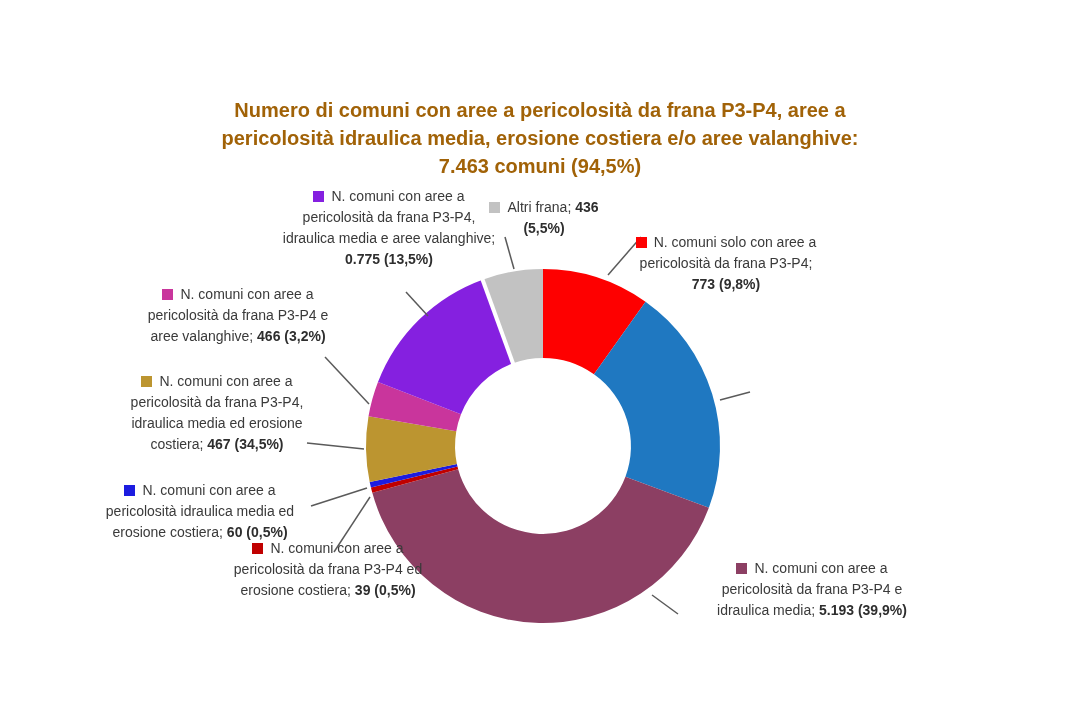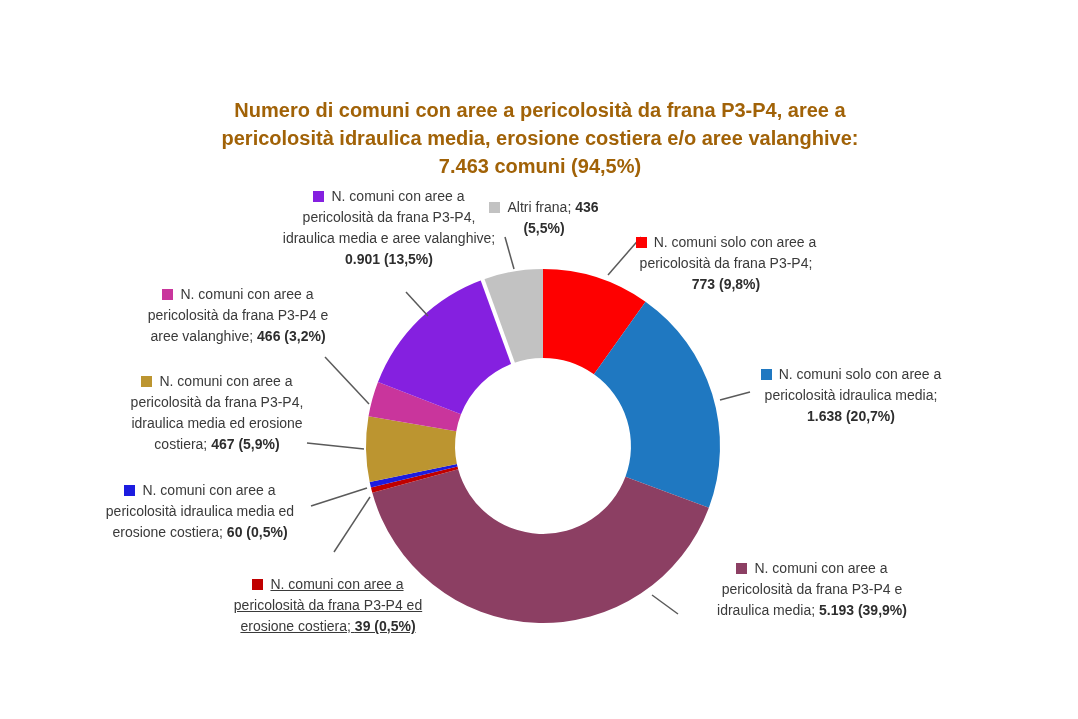--- a/index.html
+++ b/index.html
@@ -26,21 +26,21 @@
   }
   .callout .vl{font-weight:700;color:#2e2e2e;}
   .co-purple    {left:282px;top:186px;width:214px;}
   .co-gray      {left:478px;top:197px;width:132px;}
   .co-red       {left:628px;top:216px;width:196px;margin-top:16px;}
   .co-blueright {left:750px;top:364px;width:202px;}
   .co-maroon    {left:700px;top:558px;width:224px;}
   .co-magenta   {left:138px;top:284px;width:200px;}
   .co-gold      {left:113px;top:371px;width:208px;}
   .co-blueleft  {left:104px;top:480px;width:192px;}
-  .co-darkred   {left:222px;top:574px;width:212px;text-decoration:underline;}
+  .co-darkred   {left:222px;top:538px;width:212px;}
 </style>
 </head>
 <body>
 
 <div class="stage">
 
   <div class="chart-title">Numero di comuni con aree a pericolosità da frana P3-P4, aree a pericolosità idraulica media, erosione costiera e/o aree valanghive: 7.463 comuni (94,5%)</div>
 
   <svg class="plot" viewBox="0 0 1078 719">
     <g id="slices">
@@ -65,45 +65,42 @@
       <line class="leader" x1="307" y1="443" x2="364" y2="449"></line>
       <line class="leader" x1="311" y1="506" x2="367" y2="488"></line>
       <line class="leader" x1="334" y1="552" x2="370" y2="497"></line>
     </g>
   </svg>
 
   <div class="callout co-red">
     <span class="mk" style="background: rgb(254, 0, 0);"></span><span class="nm">N. comuni solo con aree a pericolosità da frana P3-P4;</span> <span class="vl">773 (9,8%)</span>
   </div>
 
-  <div class="callout co-blueright">
-    <span class="mk" style="background: rgb(31, 120, 193);"></span><span class="nm">N. comuni solo con aree a pericolosità idraulica media;</span> <span class="vl">1.638 (20,7%)</span>
-  </div>
 
   <div class="callout co-maroon">
     <span class="mk" style="background: rgb(140, 63, 99);"></span><span class="nm">N. comuni con aree a pericolosità da frana P3-P4 e idraulica media;</span> <span class="vl">5.193 (39,9%)</span>
   </div>
 
   <div class="callout co-darkred">
     <span class="mk" style="background: rgb(192, 0, 0);"></span><span class="nm">N. comuni con aree a pericolosità da frana P3-P4 ed erosione costiera;</span> <span class="vl">39 (0,5%)</span>
   </div>
 
   <div class="callout co-blueleft">
     <span class="mk" style="background: rgb(28, 28, 224);"></span><span class="nm">N. comuni con aree a pericolosità idraulica media ed erosione costiera;</span> <span class="vl">60 (0,5%)</span>
   </div>
 
   <div class="callout co-gold">
-    <span class="mk" style="background: rgb(188, 149, 48);"></span><span class="nm">N. comuni con aree a pericolosità da frana P3-P4, idraulica media ed erosione costiera;</span> <span class="vl">467 (5,9%)</span>
+    <span class="mk" style="background: rgb(188, 149, 48);"></span><span class="nm">N. comuni con aree a pericolosità da frana P3-P4, idraulica media ed erosione costiera;</span> <span class="vl">467 (34,5%)</span>
   </div>
 
   <div class="callout co-magenta">
     <span class="mk" style="background: rgb(201, 53, 156);"></span><span class="nm">N. comuni con aree a pericolosità da frana P3-P4 e aree valanghive;</span> <span class="vl">466 (3,2%)</span>
   </div>
 
   <div class="callout co-purple">
-    <span class="mk" style="background: rgb(133, 32, 224);"></span><span class="nm">N. comuni con aree a pericolosità da frana P3-P4, idraulica media e aree valanghive;</span> <span class="vl">0.901 (13,5%)</span>
+    <span class="mk" style="background: rgb(133, 32, 224);"></span><span class="nm">N. comuni con aree a pericolosità da frana P3-P4, idraulica media e aree valanghive;</span> <span class="vl">0.775 (13,5%)</span>
   </div>
 
   <div class="callout co-gray">
     <span class="mk" style="background: rgb(194, 194, 194);"></span><span class="nm">Altri frana;</span> <span class="vl">436 (5,5%)</span>
   </div>
 
 </div>
 
 </body></html>

